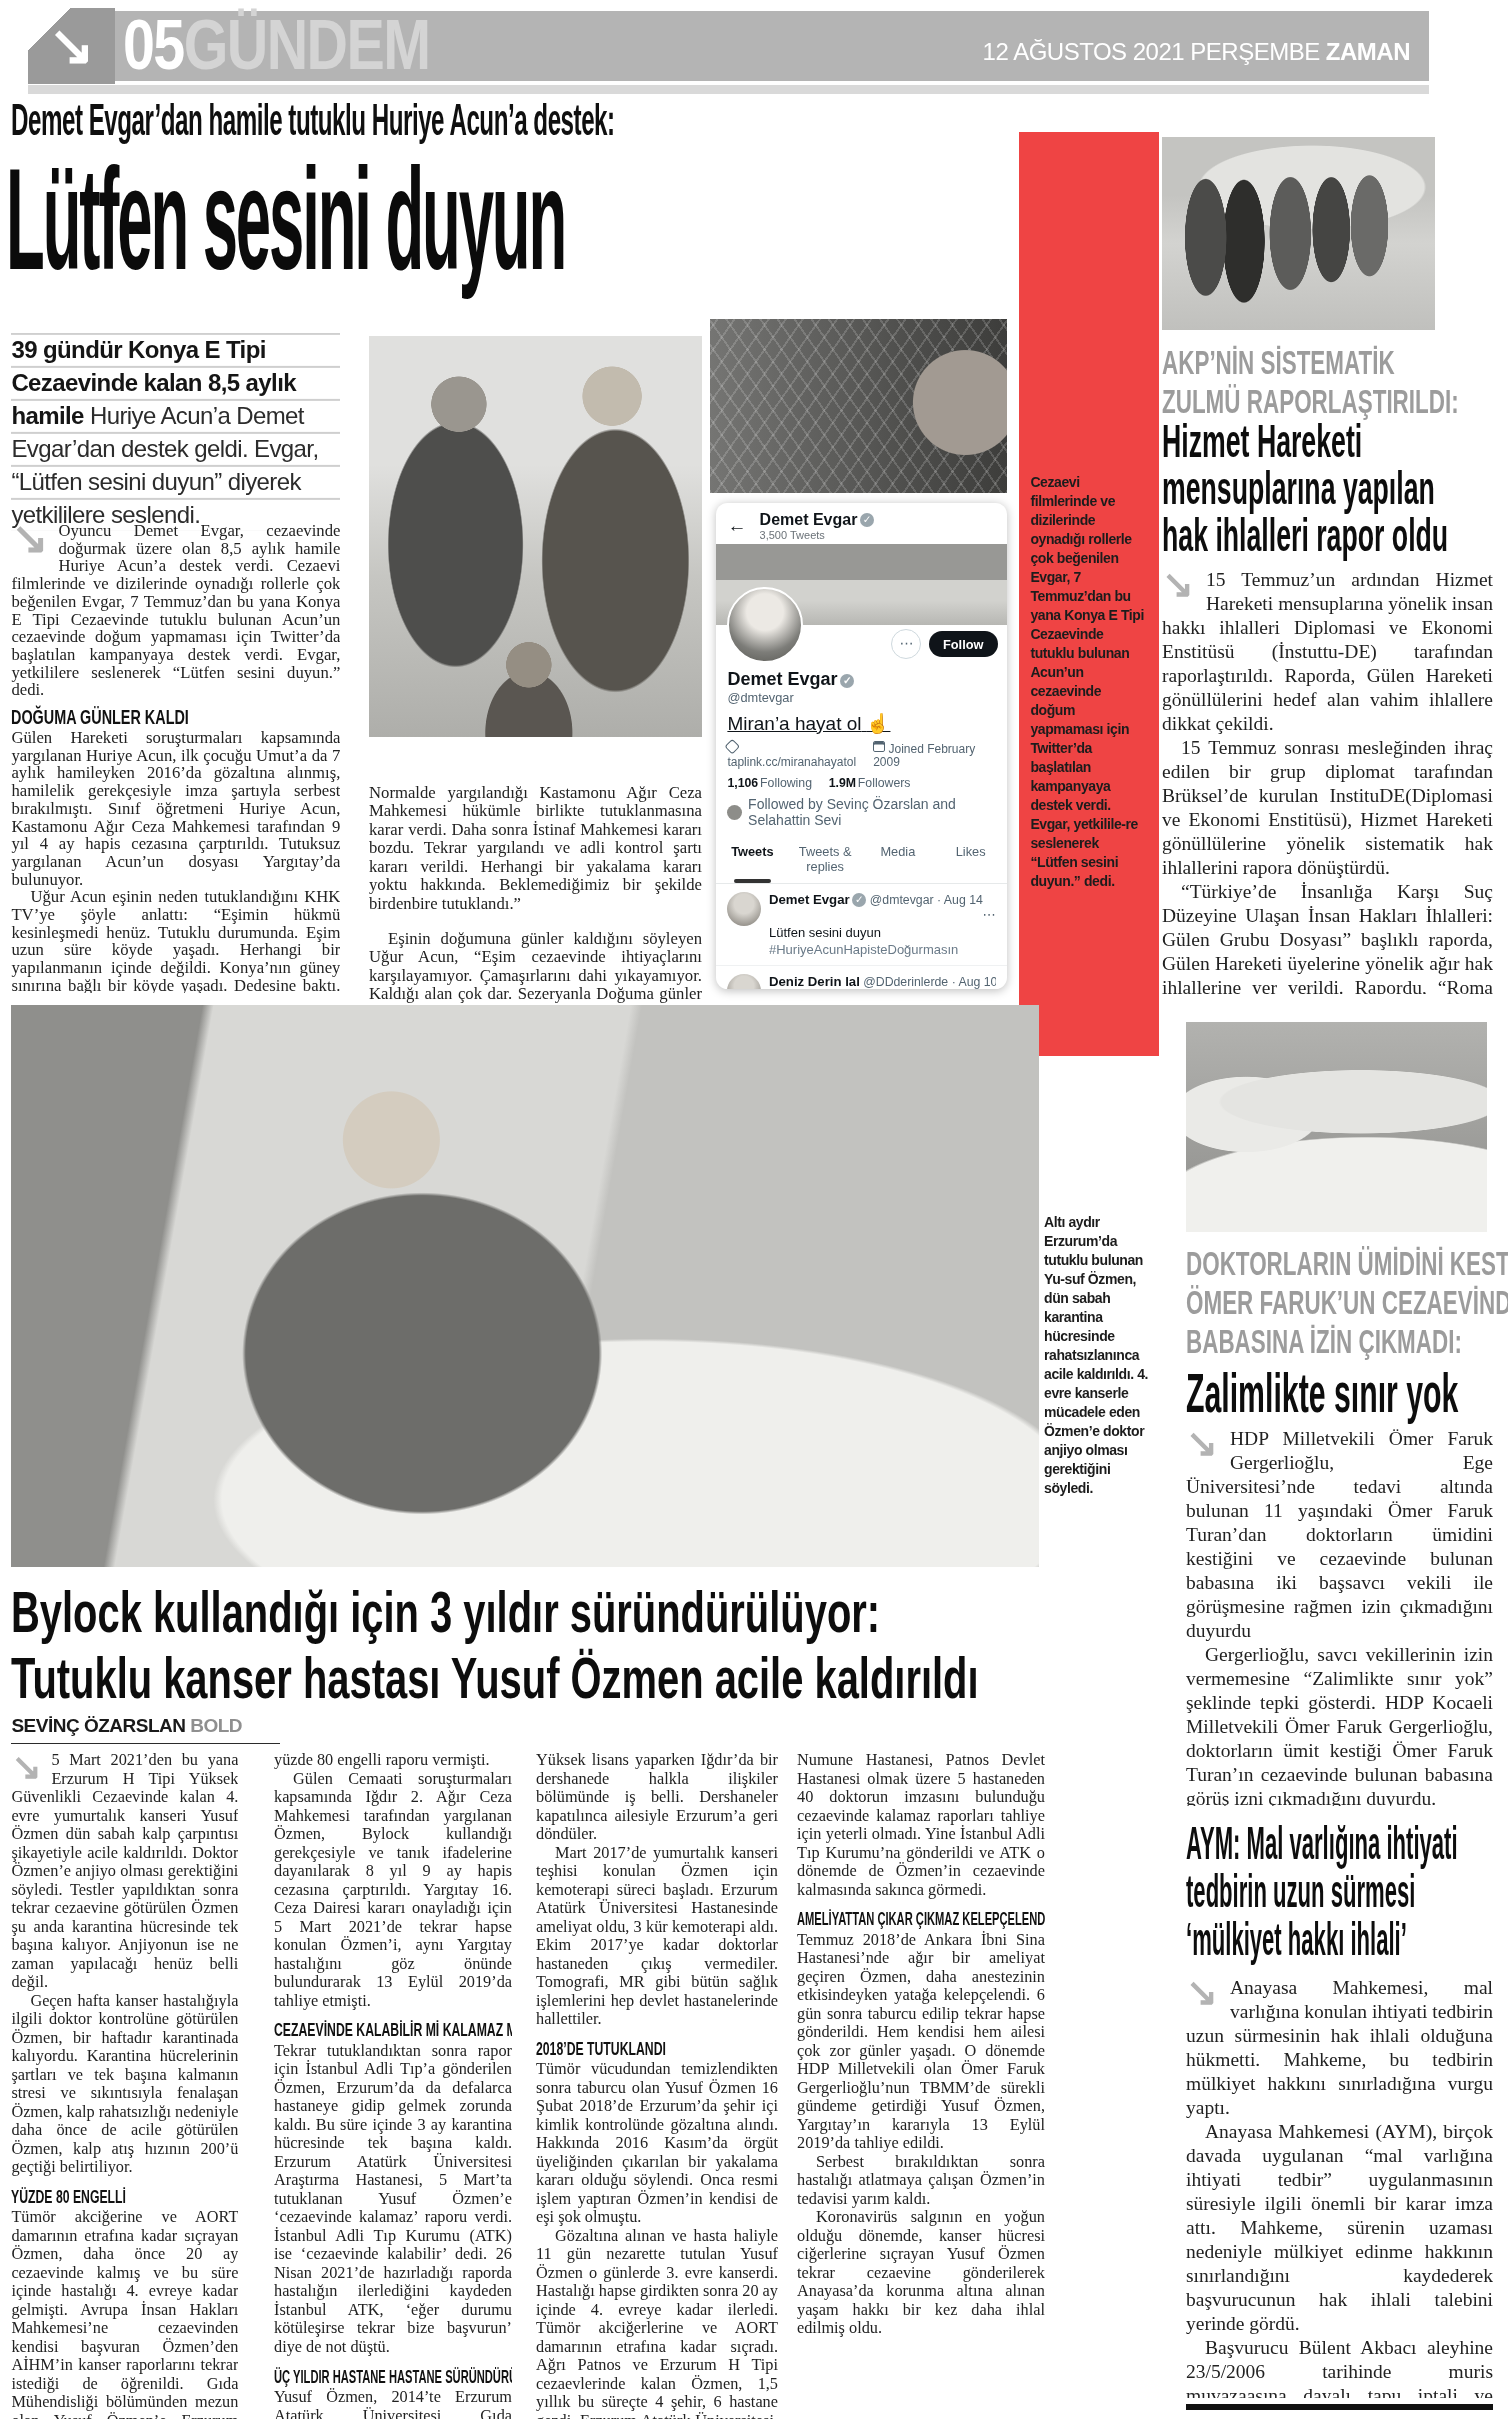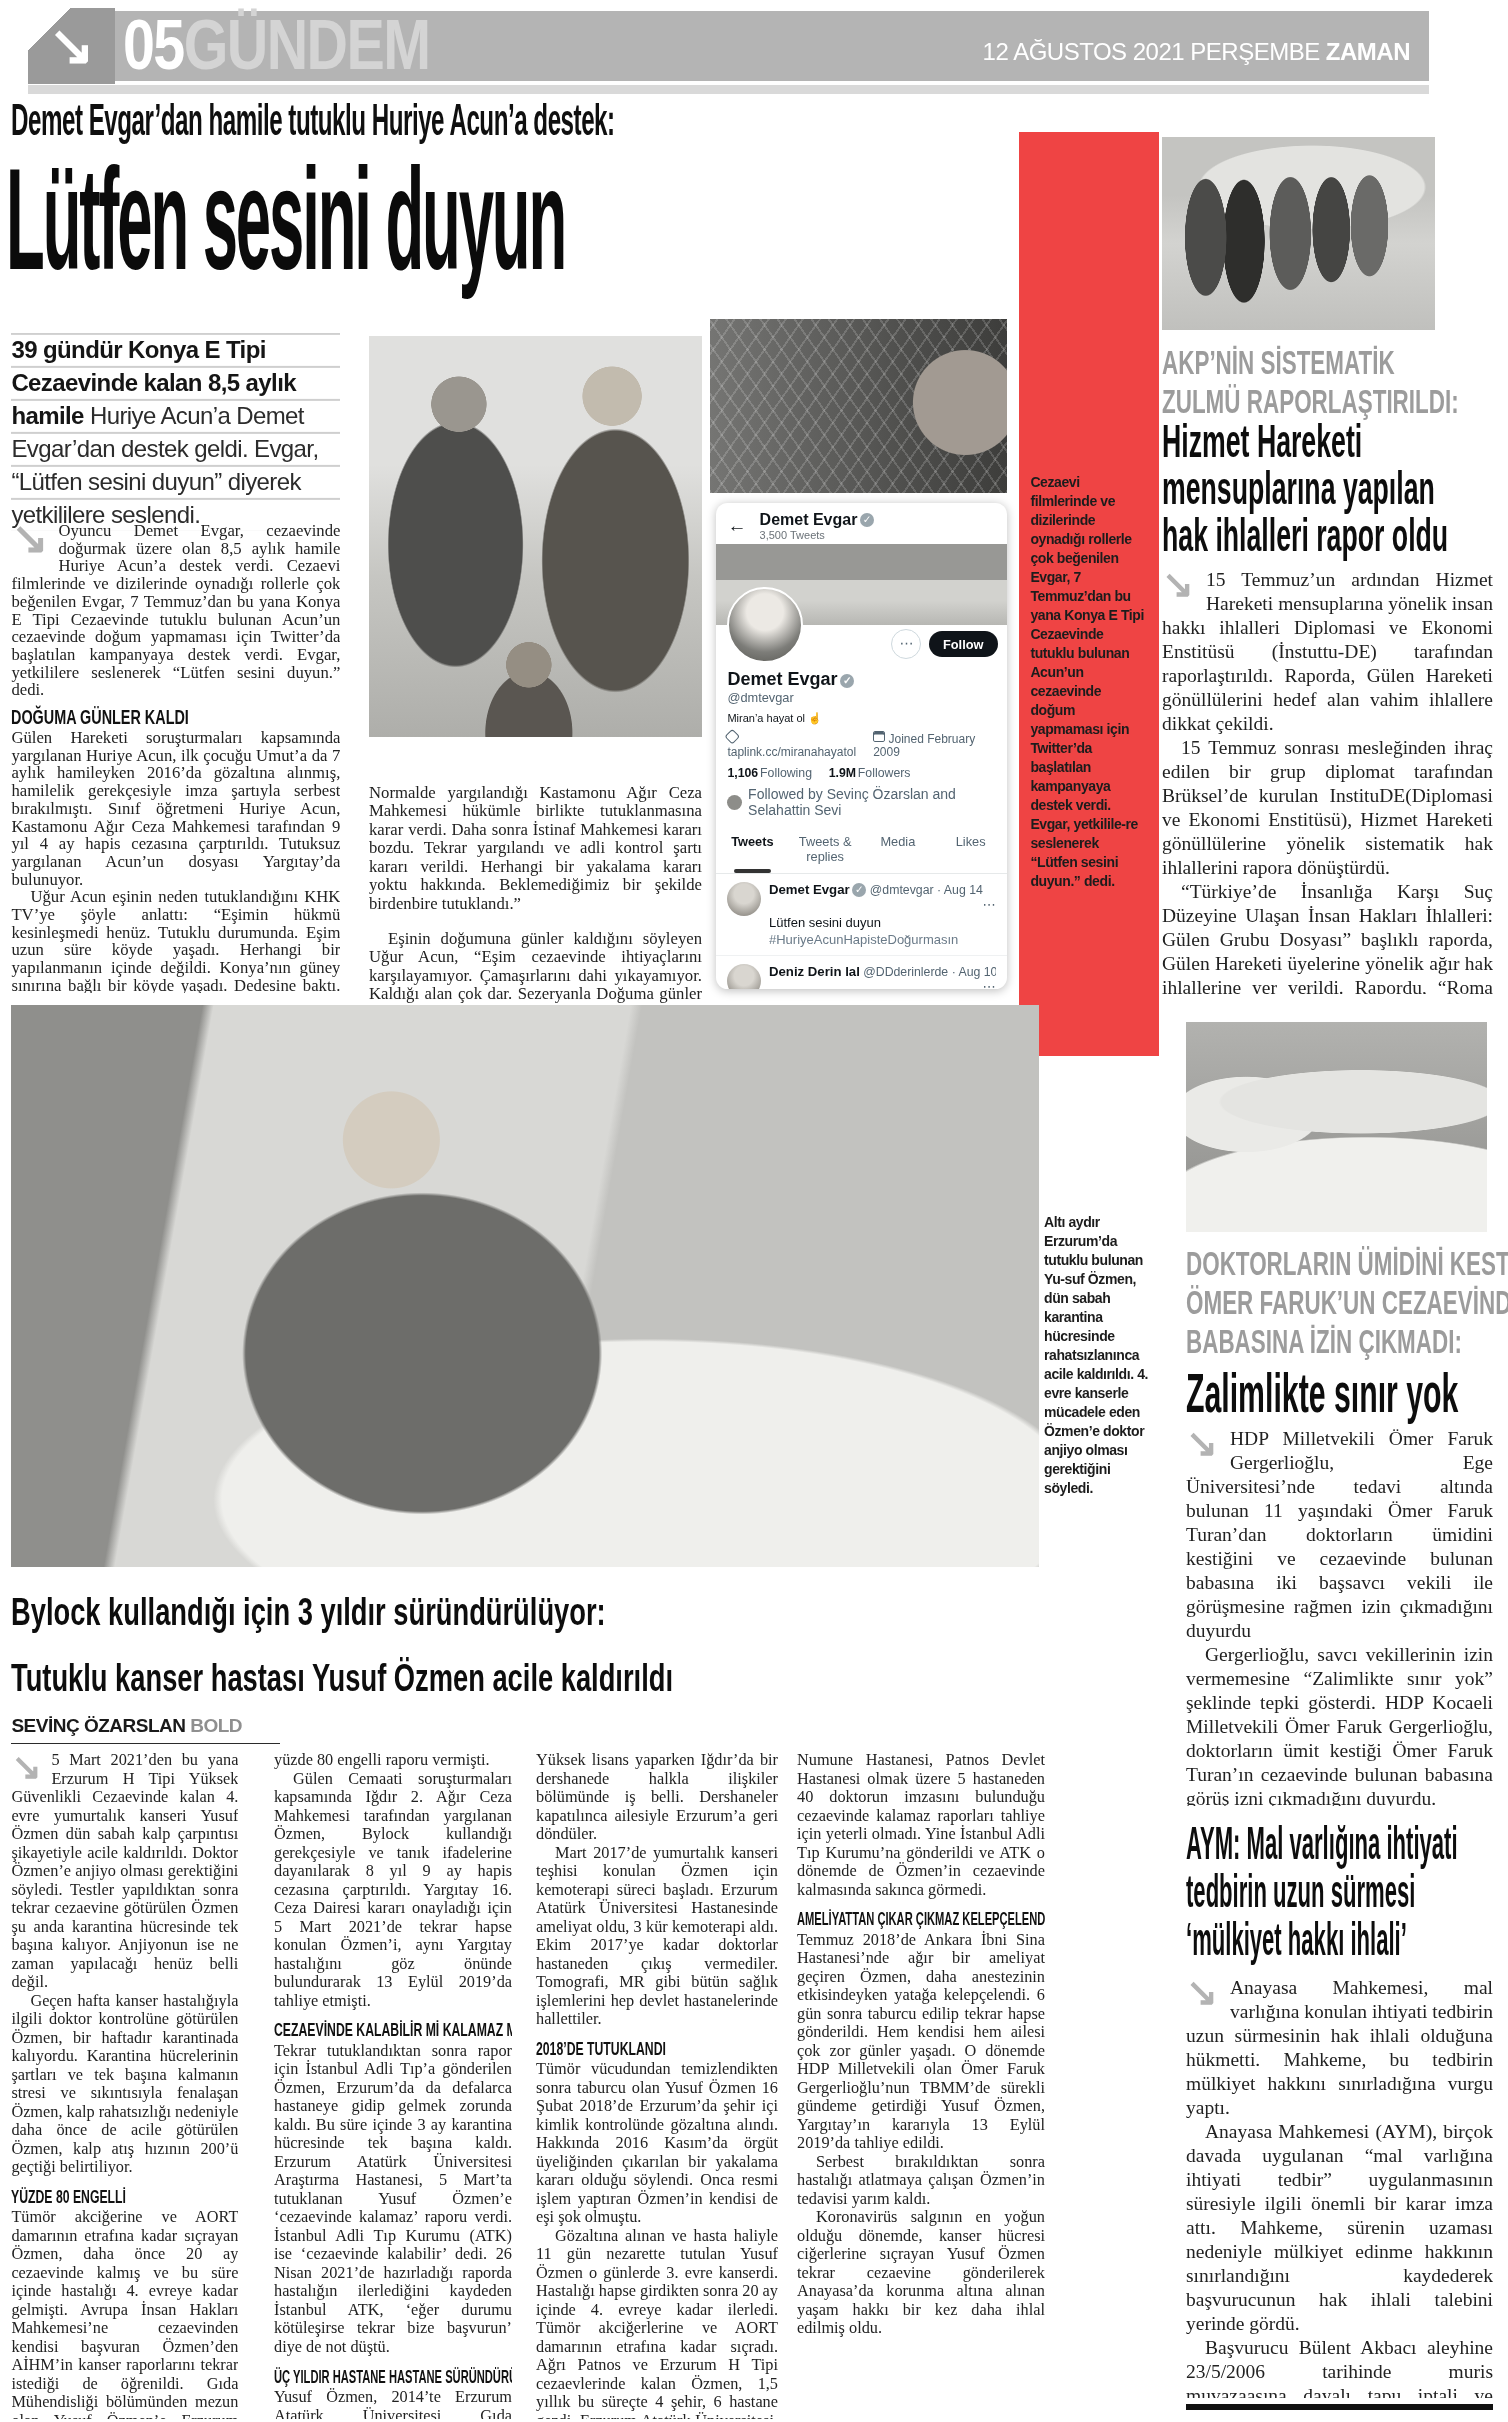--- a/index.html
+++ b/index.html
@@ -110,21 +110,21 @@
   .tw .avarea{position:relative;height:44px;}
   .tw .avatar{position:absolute;left:11.4px;top:-38px;width:72px;height:72px;border-radius:50%;
       border:2.8px solid #fff;background:radial-gradient(circle at 50% 32%,#ece9e4 0 30%,#7d7d79 66%,#54544f 100%);}
   .tw .actions{position:absolute;right:9.5px;top:3.8px;display:flex;gap:7.6px;align-items:center;}
   .tw .morebtn{width:28px;height:28px;border:0.9px solid #cfd9de;border-radius:50%;text-align:center;
       line-height:26.5px;font-size:14px;color:#536471;}
   .tw .follow{background:#0f1419;color:#fff;font-weight:bold;font-size:12.8px;border-radius:15px;
       padding:5.7px 14px;}
   .tw .pname{padding:0 11.4px;font-weight:800;font-size:18px;}
   .tw .phandle{padding:0 11.4px;font-size:12.8px;color:#536471;}
-  .tw .pbio{padding:6.6px 11.4px 0 11.4px;font-size:11px;}
+  .tw .pbio{padding:6.6px 11.4px 0 11.4px;font-size:19px;text-decoration:underline;}
   .tw .pmeta{padding:5.7px 11.4px 0 11.4px;font-size:12px;color:#536471;display:flex;gap:13.2px;align-items:center;}
   .linkico{display:inline-block;width:8.5px;height:8.5px;border:1.4px solid #536471;border-radius:2.8px;
            transform:rotate(45deg);margin-right:3.8px;}
   .calico{display:inline-block;width:9.5px;height:9.5px;border:1.4px solid #536471;border-radius:1.9px;
           box-shadow:inset 0 2.4px 0 #536471;margin-right:3.8px;}
   .tw .counts{padding:6.6px 11.4px 0 11.4px;font-size:12.3px;color:#536471;}
   .tw .counts b{color:#0f1419;margin-right:1.9px;}
   .tw .counts .gap{display:inline-block;width:13.2px;}
   .tw .fby{padding:6.6px 11.4px 0 11.4px;font-size:14px;color:#536471;display:flex;gap:5.7px;align-items:center;}
   .tw .miniav{width:15px;height:15px;border-radius:50%;background:#8d8d89;flex:0 0 15px;}
@@ -265,21 +265,21 @@
   <div><span class="cond" style="transform:scaleX(.48);">‘mülkiyet hakkı ihlali’</span></div>
 </div>
 <div class="abs rbody" style="left:1186px;top:1976px;width:307px;height:422px;overflow:hidden;">
   <p><span class="drop" style="font-size:38px;width:44px;">↘</span><span>Anayasa Mahkemesi, mal varlığına konulan ihtiyati tedbirin uzun sürmesinin hak ihlali olduğuna hükmetti. Mahkeme, bu tedbirin mülkiyet hakkını sınırladığına vurgu yaptı.</span></p>
   <p class="ind">Anayasa Mahkemesi (AYM), birçok davada uygulanan “mal varlığına ihtiyati tedbir” uygulanmasının süresiyle ilgili önemli bir karar imza attı. Mahkeme, sürenin uzaması nedeniyle mülkiyet edinme hakkının sınırlandığını kaydederek başvurucunun hak ihlali talebini yerinde gördü.</p>
   <p class="ind">Başvurucu Bülent Akbacı aleyhine 23/5/2006 tarihinde muris muvazaasına dayalı tapu iptali ve tescili davası açıldı. Başvurucunun taşınmazlarının tapu kaydına 2006 ve 2007 yılında Asliye Hukuk Mahkemesi (Mahkeme) kararı ile ihtiyati tedbir şerhi konuldu. Mahkeme 3/6/2014 tarihli ara kararı ile başvurucunun banka kaydı üzerine konulan tedbirin kaldırılmasına karar verdi.</p>
 
 </div>
 <div class="abs rule" style="left:1186px;top:2404px;width:307px;height:5.7px;"></div>
 
-<div class="abs bighead" style="left:11.4px;top:1579px;font-size:39px;line-height:66px;">
+<div class="abs bighead" style="left:11.4px;top:1579px;font-size:57px;line-height:66px;">
   <div><span class="cond" style="transform:scaleX(.7);">Bylock kullandığı için 3 yıldır süründürülüyor:</span></div>
   <div><span class="cond" style="transform:scaleX(.7);">Tutuklu kanser hastası Yusuf Özmen acile kaldırıldı</span></div>
 </div>
 <div class="abs byline"><span>SEVİNÇ ÖZARSLAN</span> <span class="org">BOLD</span></div>
 
 <div class="abs col serifcol colflow" style="left:11.4px;width:227px;">
   <p><span class="drop" style="font-size:36px;width:40px;">↘</span><span>5 Mart 2021’den bu yana Erzurum H Tipi Yüksek Güvenlikli Cezaevinde kalan 4. evre yumurtalık kanseri Yusuf Özmen dün sabah kalp çarpıntısı şikayetiyle acile kaldırıldı. Doktor Özmen’e anjiyo olması gerektiğini söyledi. Testler yapıldıktan sonra tekrar cezaevine götürülen Özmen şu anda karantina hücresinde tek başına kalıyor. Anjiyonun ise ne zaman yapılacağı henüz belli değil.</span></p>
   <p class="ind">Geçen hafta kanser hastalığıyla ilgili doktor kontrolüne götürülen Özmen, bir haftadır karantinada kalıyordu. Karantina hücrelerinin şartları ve tek başına kalmanın stresi ve sıkıntısıyla fenalaşan Özmen, kalp rahatsızlığı nedeniyle daha önce de acile götürülen Özmen, kalp atış hızının 200’ü geçtiği belirtiliyor.</p>
   <h4 class="sub"><span class="cond" style="transform:scaleX(.68);">YÜZDE 80 ENGELLİ</span></h4>
   <p>Tümör akciğerine ve AORT damarının etrafına kadar sıçrayan Özmen, daha önce 20 ay cezaevinde kalmış ve bu süre içinde hastalığı 4. evreye kadar gelmişti. Avrupa İnsan Hakları Mahkemesi’ne cezaevinden kendisi başvuran Özmen’den AİHM’in kanser raporlarını tekrar istediği de öğrenildi. Gıda Mühendisliği bölümünden mezun olan Yusuf Özmen’e Erzurum Atatürk Üniversitesi Yakutiye-Aziziye Araştırma Hastanesi Şubat 2021’de</p>

